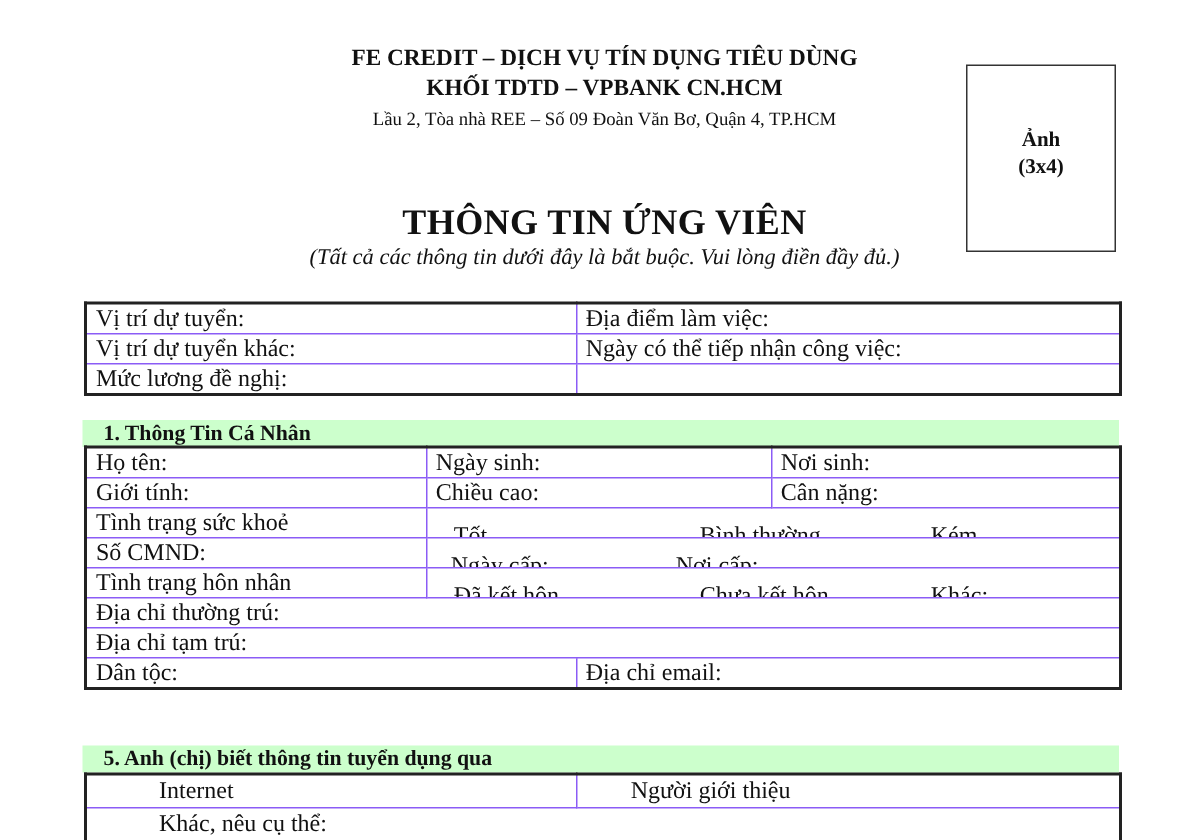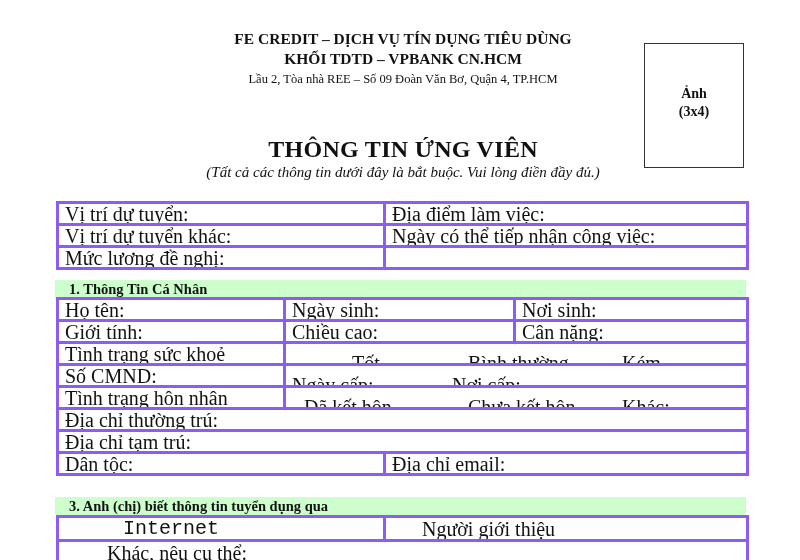--- a/index.html
+++ b/index.html
@@ -9,21 +9,21 @@
   .center { left:0; width:806px; text-align:center; }
   .h1 { top:30px; font-size:15.5px; font-weight:bold; }
   .h2 { top:50px; font-size:15.5px; font-weight:bold; }
   .h3 { top:72px; font-size:12.5px; }
   .title { top:136px; font-size:24px; font-weight:bold; letter-spacing:0.3px; }
   .subtitle { top:164px; font-size:15px; font-style:italic; }
   .photo { left:644px; top:43px; width:98px; height:123px; border:1.5px solid #333; }
   .photo-label { position:absolute; left:0; right:0; text-align:center; font-weight:bold; font-size:14px; }
 
   table.form { position:absolute; border-collapse:collapse; border:2px solid #222; table-layout:fixed; }
-  table.form td { border:3px solid #8b5cf6; padding:0 0 0 6px; font-size:20px; height:19px; line-height:18px;
+  table.form td { border:1px solid #8b5cf6; padding:0 0 0 6px; font-size:16px; height:19px; line-height:18px;
                   white-space:nowrap; overflow:hidden; vertical-align:middle; }
   .sec-head { position:absolute; left:55px; width:691px; height:18px; background:#ccffcc;
               font-weight:bold; font-size:14.5px; line-height:19px; padding-left:14px; box-sizing:border-box; }
   .opt { display:inline-block; }
 </style>
 </head>
 <body>
 
 <div class="abs center h1">FE CREDIT – DỊCH VỤ TÍN DỤNG TIÊU DÙNG</div>
 <div class="abs center h2">KHỐI TDTD – VPBANK CN.HCM</div>
@@ -74,29 +74,29 @@
     <td>Nơi sinh:</td>
   </tr>
   <tr>
     <td>Giới tính:</td>
     <td colspan="3">Chiều cao:</td>
     <td>Cân nặng:</td>
   </tr>
   <tr>
     <td>Tình trạng sức khoẻ</td>
     <td colspan="4" style="position:relative;">
-      <span class="opt" style="position:absolute; left:18px;margin-left:48px;">Tốt</span>
+      <span class="opt" style="position:absolute; left:18px;">Tốt</span>
       <span class="opt" style="position:absolute; left:182px;">Bình thường</span>
       <span class="opt" style="position:absolute; left:336px;">Kém</span>
     </td>
   </tr>
   <tr>
     <td>Số CMND:</td>
     <td colspan="4" style="position:relative;">
-      <span class="opt" style="position:absolute; left:6px;font-family:Liberation Serif, serif;">Ngày cấp:</span>
+      <span class="opt" style="position:absolute; left:16px;font-family:Liberation Serif, serif;">Ngày cấp:</span>
       <span class="opt" style="position:absolute; left:166px;">Nơi cấp:</span>
     </td>
   </tr>
   <tr>
     <td>Tình trạng hôn nhân</td>
     <td colspan="4" style="position:relative;">
       <span class="opt" style="position:absolute; left:18px;">Đã kết hôn</span>
       <span class="opt" style="position:absolute; left:182px;">Chưa kết hôn</span>
       <span class="opt" style="position:absolute; left:336px;">Khác:</span>
     </td>
@@ -107,28 +107,28 @@
   <tr>
     <td colspan="5">Địa chỉ tạm trú:</td>
   </tr>
   <tr>
     <td colspan="2">Dân tộc:</td>
     <td colspan="3">Địa chỉ email:</td>
   </tr>
 </tbody>
   </table>
 
-<div class="sec-head" style="top:497px;">3. Anh (chị) biết thông tin tuyển dụng qua</div>
+<div class="sec-head" style="top:497px;">5. Anh (chị) biết thông tin tuyển dụng qua</div>
 <table class="form" style="left:56px; top:515px; width:690px;">
   <colgroup>
       <col style="width:327px">
       <col style="width:363px">
     </colgroup>
   <tbody>
       <tr>
-    <td style="padding-left:64px; height:21px;font-family:Liberation Mono, monospace;">Internet</td>
+    <td style="padding-left:48px; height:21px;">Internet</td>
     <td style="padding-left:36px; height:21px;">Người giới thiệu</td>
   </tr>
   <tr>
     <td colspan="2" style="padding-left:48px; height:22px;">Khác, nêu cụ thể:</td>
   </tr>
 </tbody>
   </table>
 
 </body></html>

